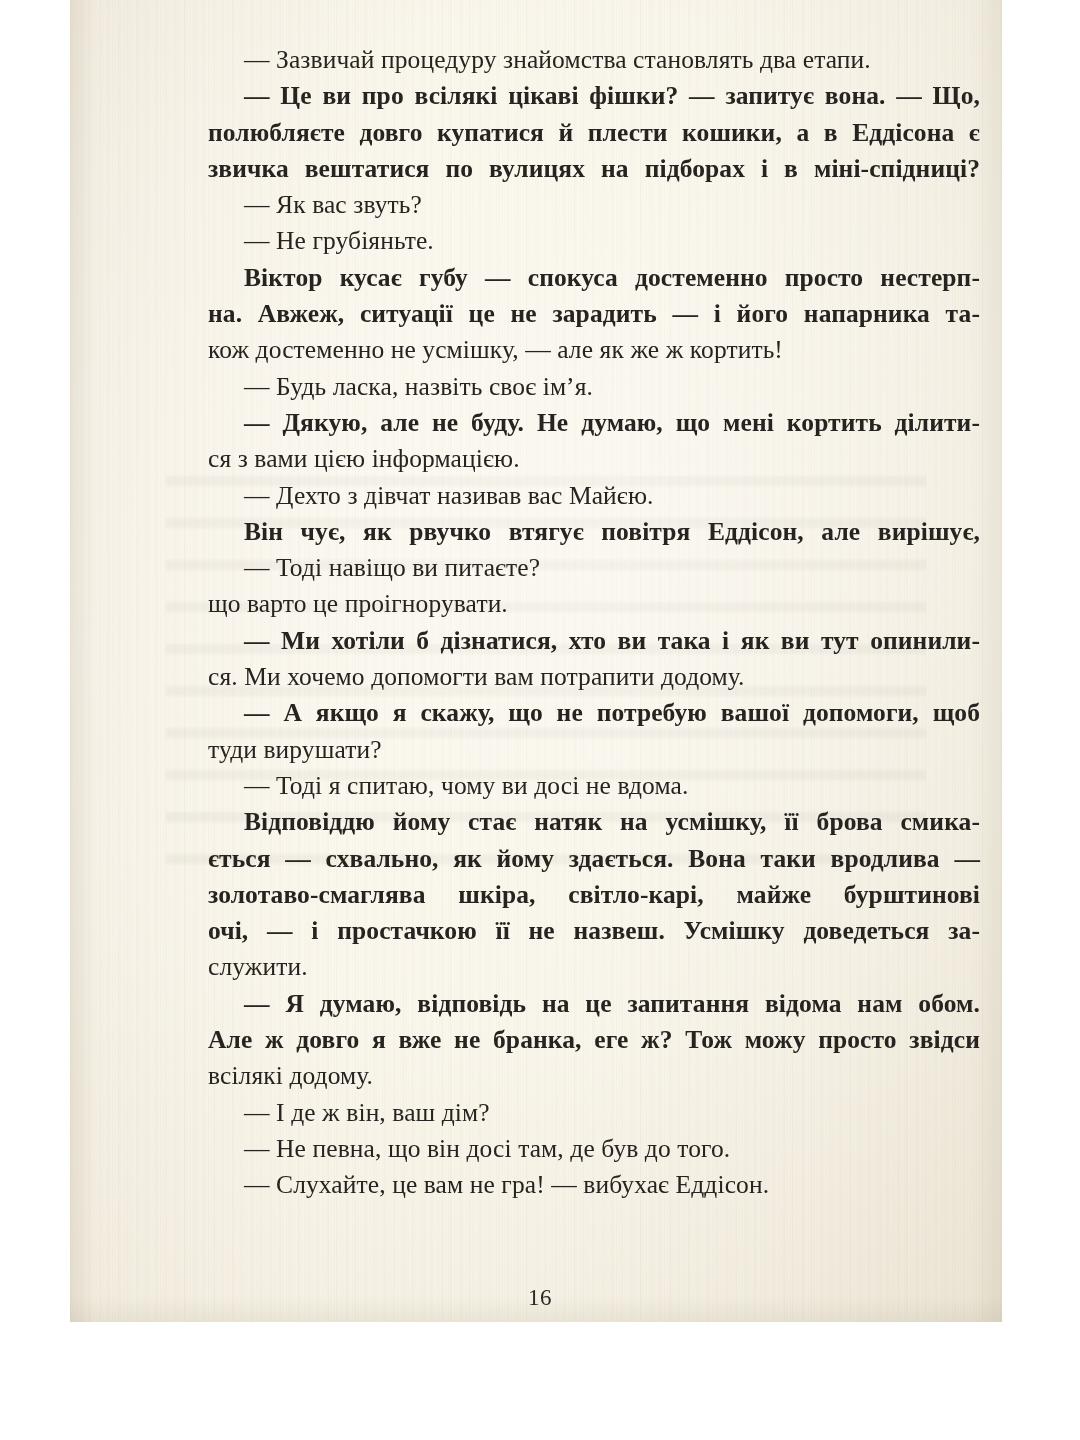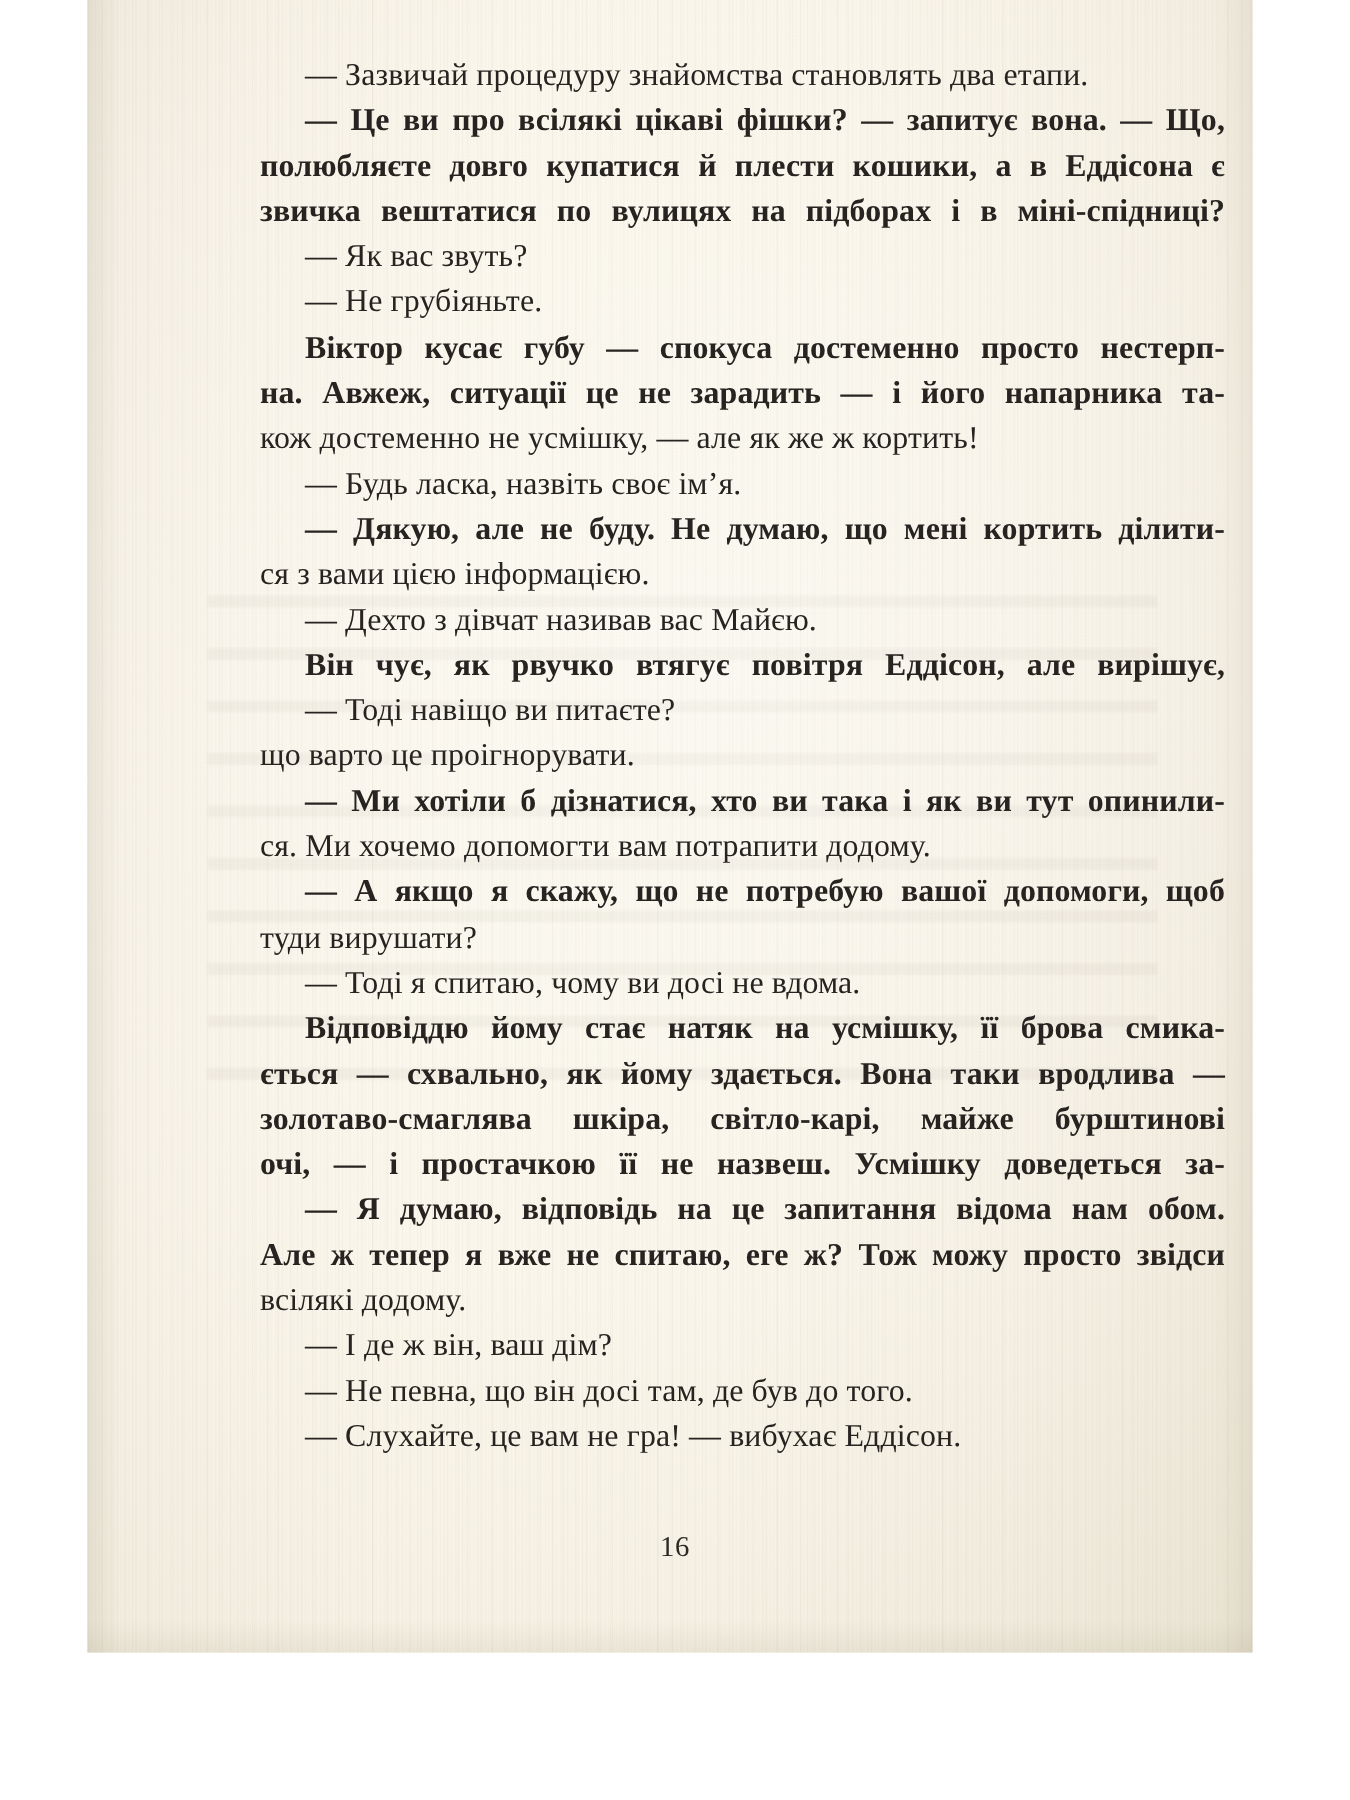--- a/index.html
+++ b/index.html
@@ -128,21 +128,21 @@
   }
   .line.l {
     text-align: left;
     text-align-last: left;
   }
   .line.ind { text-indent: 36px; }
 
   
   .folio {
     position: absolute;
-    top: 1225px;
+    top: 1285px;
     left: 0;
     width: 1080px;
     text-align: center;
     font-size: 23px;
     color: #2c2925;
     letter-spacing: 0.5px;
   }
 
   
   .grain {
@@ -186,22 +186,23 @@
       <span class="line l">що варто це проігнорувати.</span>
       <span class="line j ind">— Ми хотіли б дізнатися, хто ви така і як ви тут опинили-</span>
       <span class="line l">ся. Ми хочемо допомогти вам потрапити додому.</span>
       <span class="line j ind">— А якщо я скажу, що не потребую вашої допомоги, щоб</span>
       <span class="line l">туди вирушати?</span>
       <span class="line l ind">— Тоді я спитаю, чому ви досі не вдома.</span>
       <span class="line j ind">Відповіддю йому стає натяк на усмішку, її брова смика-</span>
       <span class="line j">ється — схвально, як йому здається. Вона таки вродлива —</span>
       <span class="line j">золотаво-смаглява шкіра, світло-карі, майже бурштинові</span>
       <span class="line j">очі, — і простачкою її не назвеш. Усмішку доведеться за-</span>
+      <span class="line l">служити.</span>
       <span class="line j ind">— Я думаю, відповідь на це запитання відома нам обом.</span>
-      <span class="line j">Але ж тепер я вже не спитаю, еге ж? Тож можу просто звідси</span>
+      <span class="line j">Але ж довго я вже не бранка, еге ж? Тож можу просто звідси</span>
       <span class="line l">всілякі додому.</span>
       <span class="line l ind">— І де ж він, ваш дім?</span>
       <span class="line l ind">— Не певна, що він досі там, де був до того.</span>
       <span class="line l ind">— Слухайте, це вам не гра! — вибухає Еддісон.</span>
     </div>
 
   <div class="folio">16</div>
 
   <div class="grain"></div>
 

